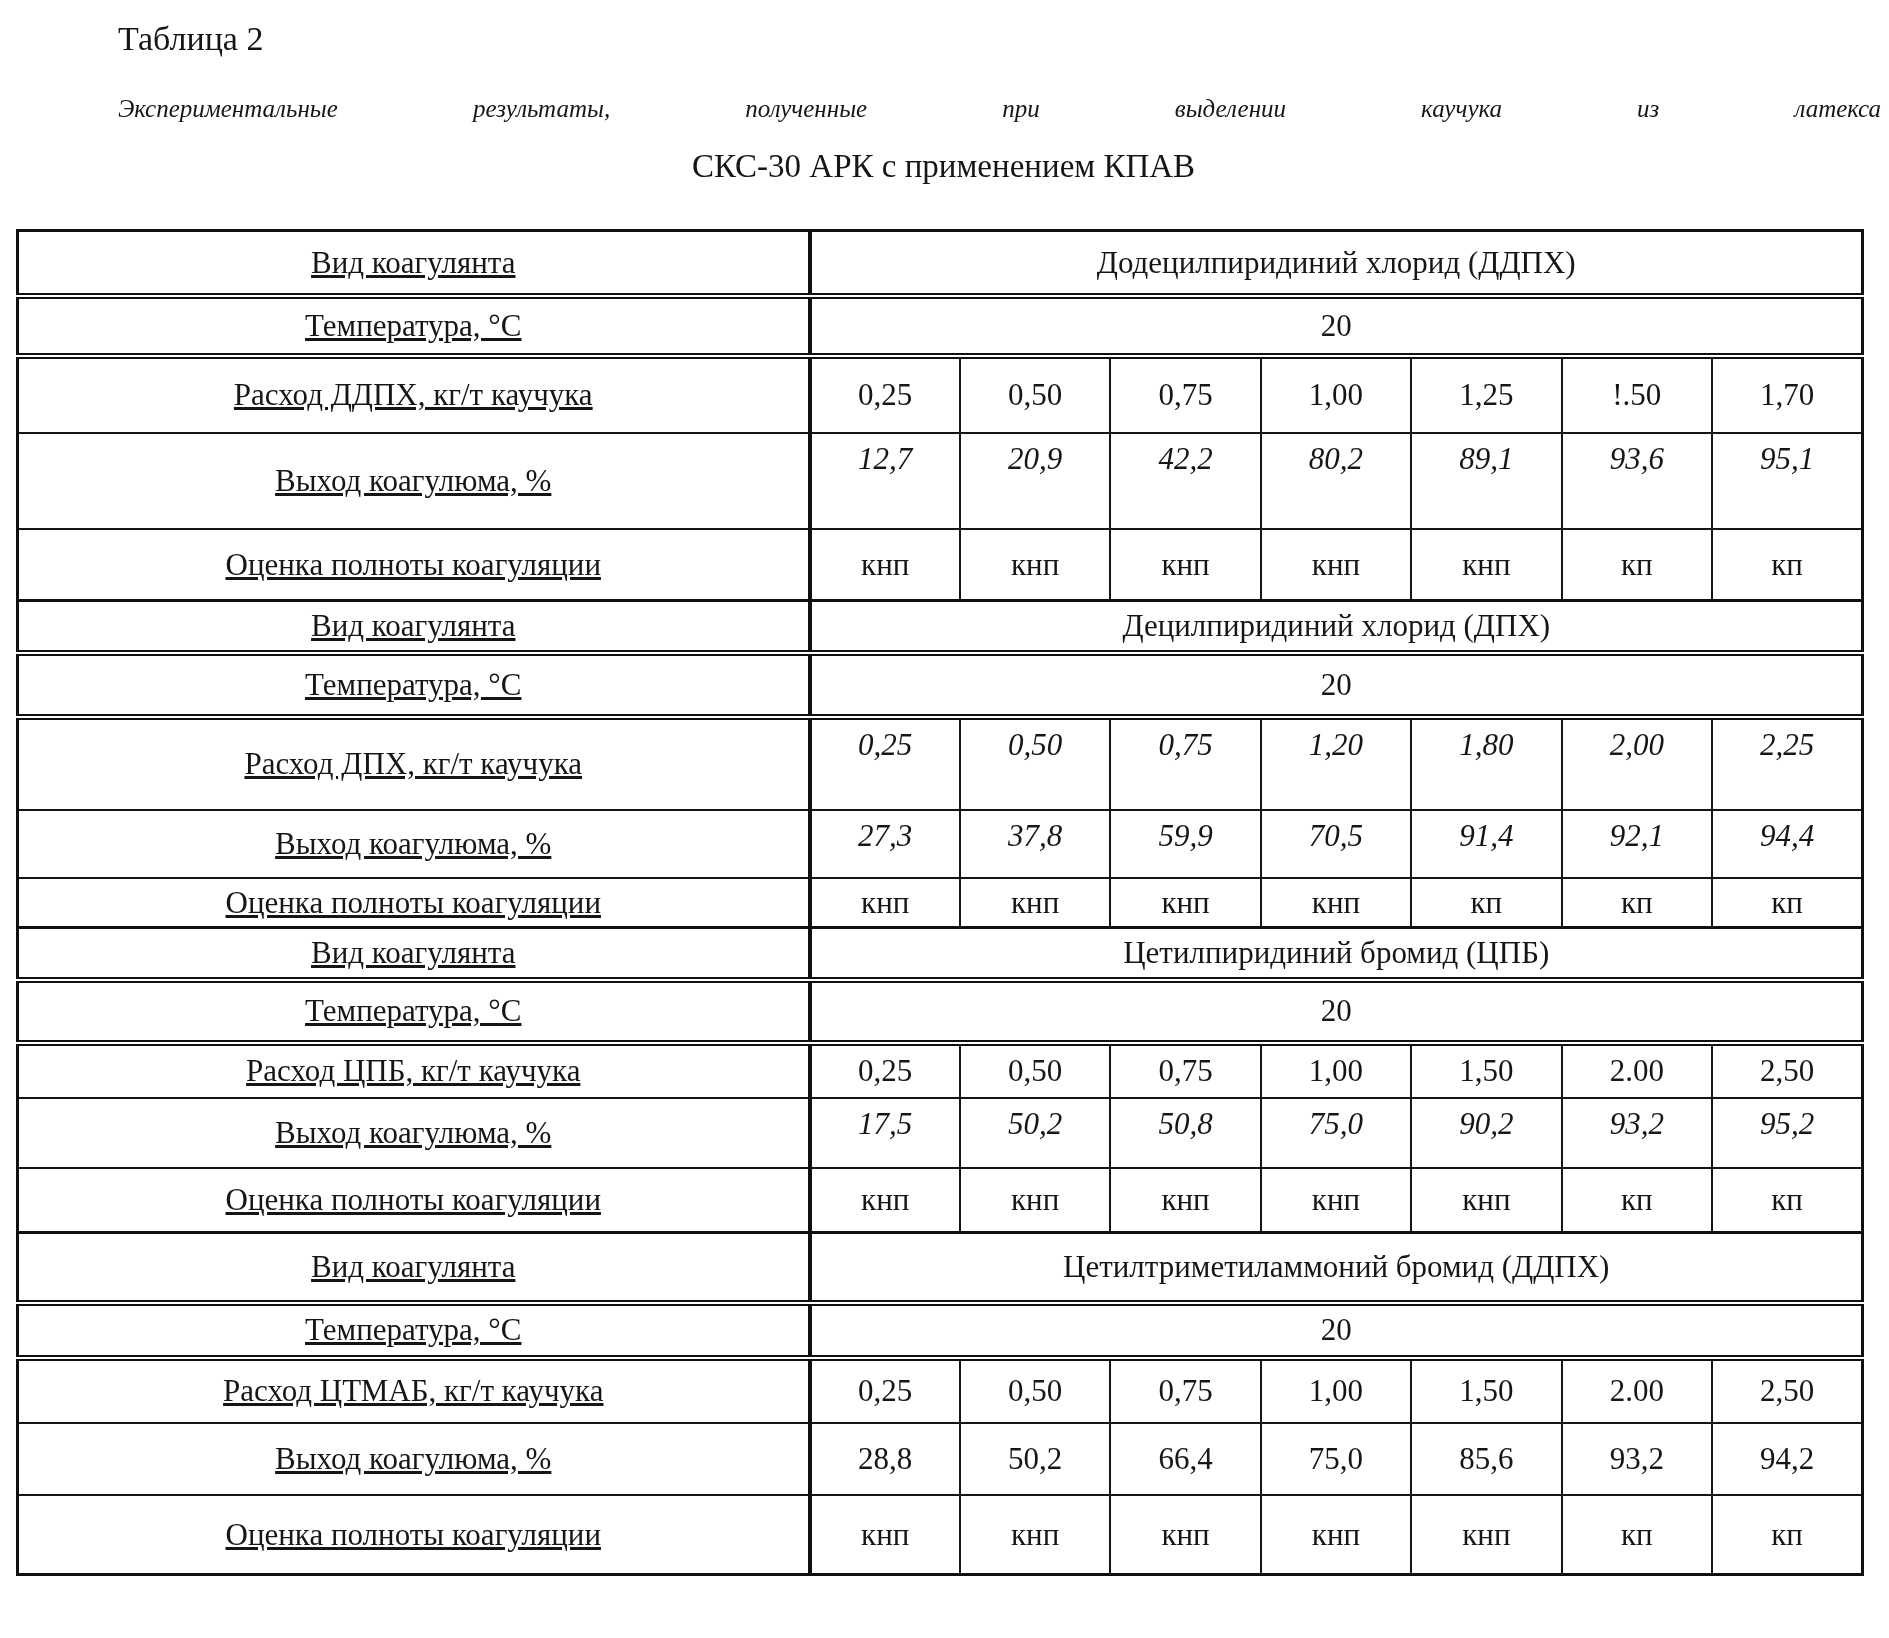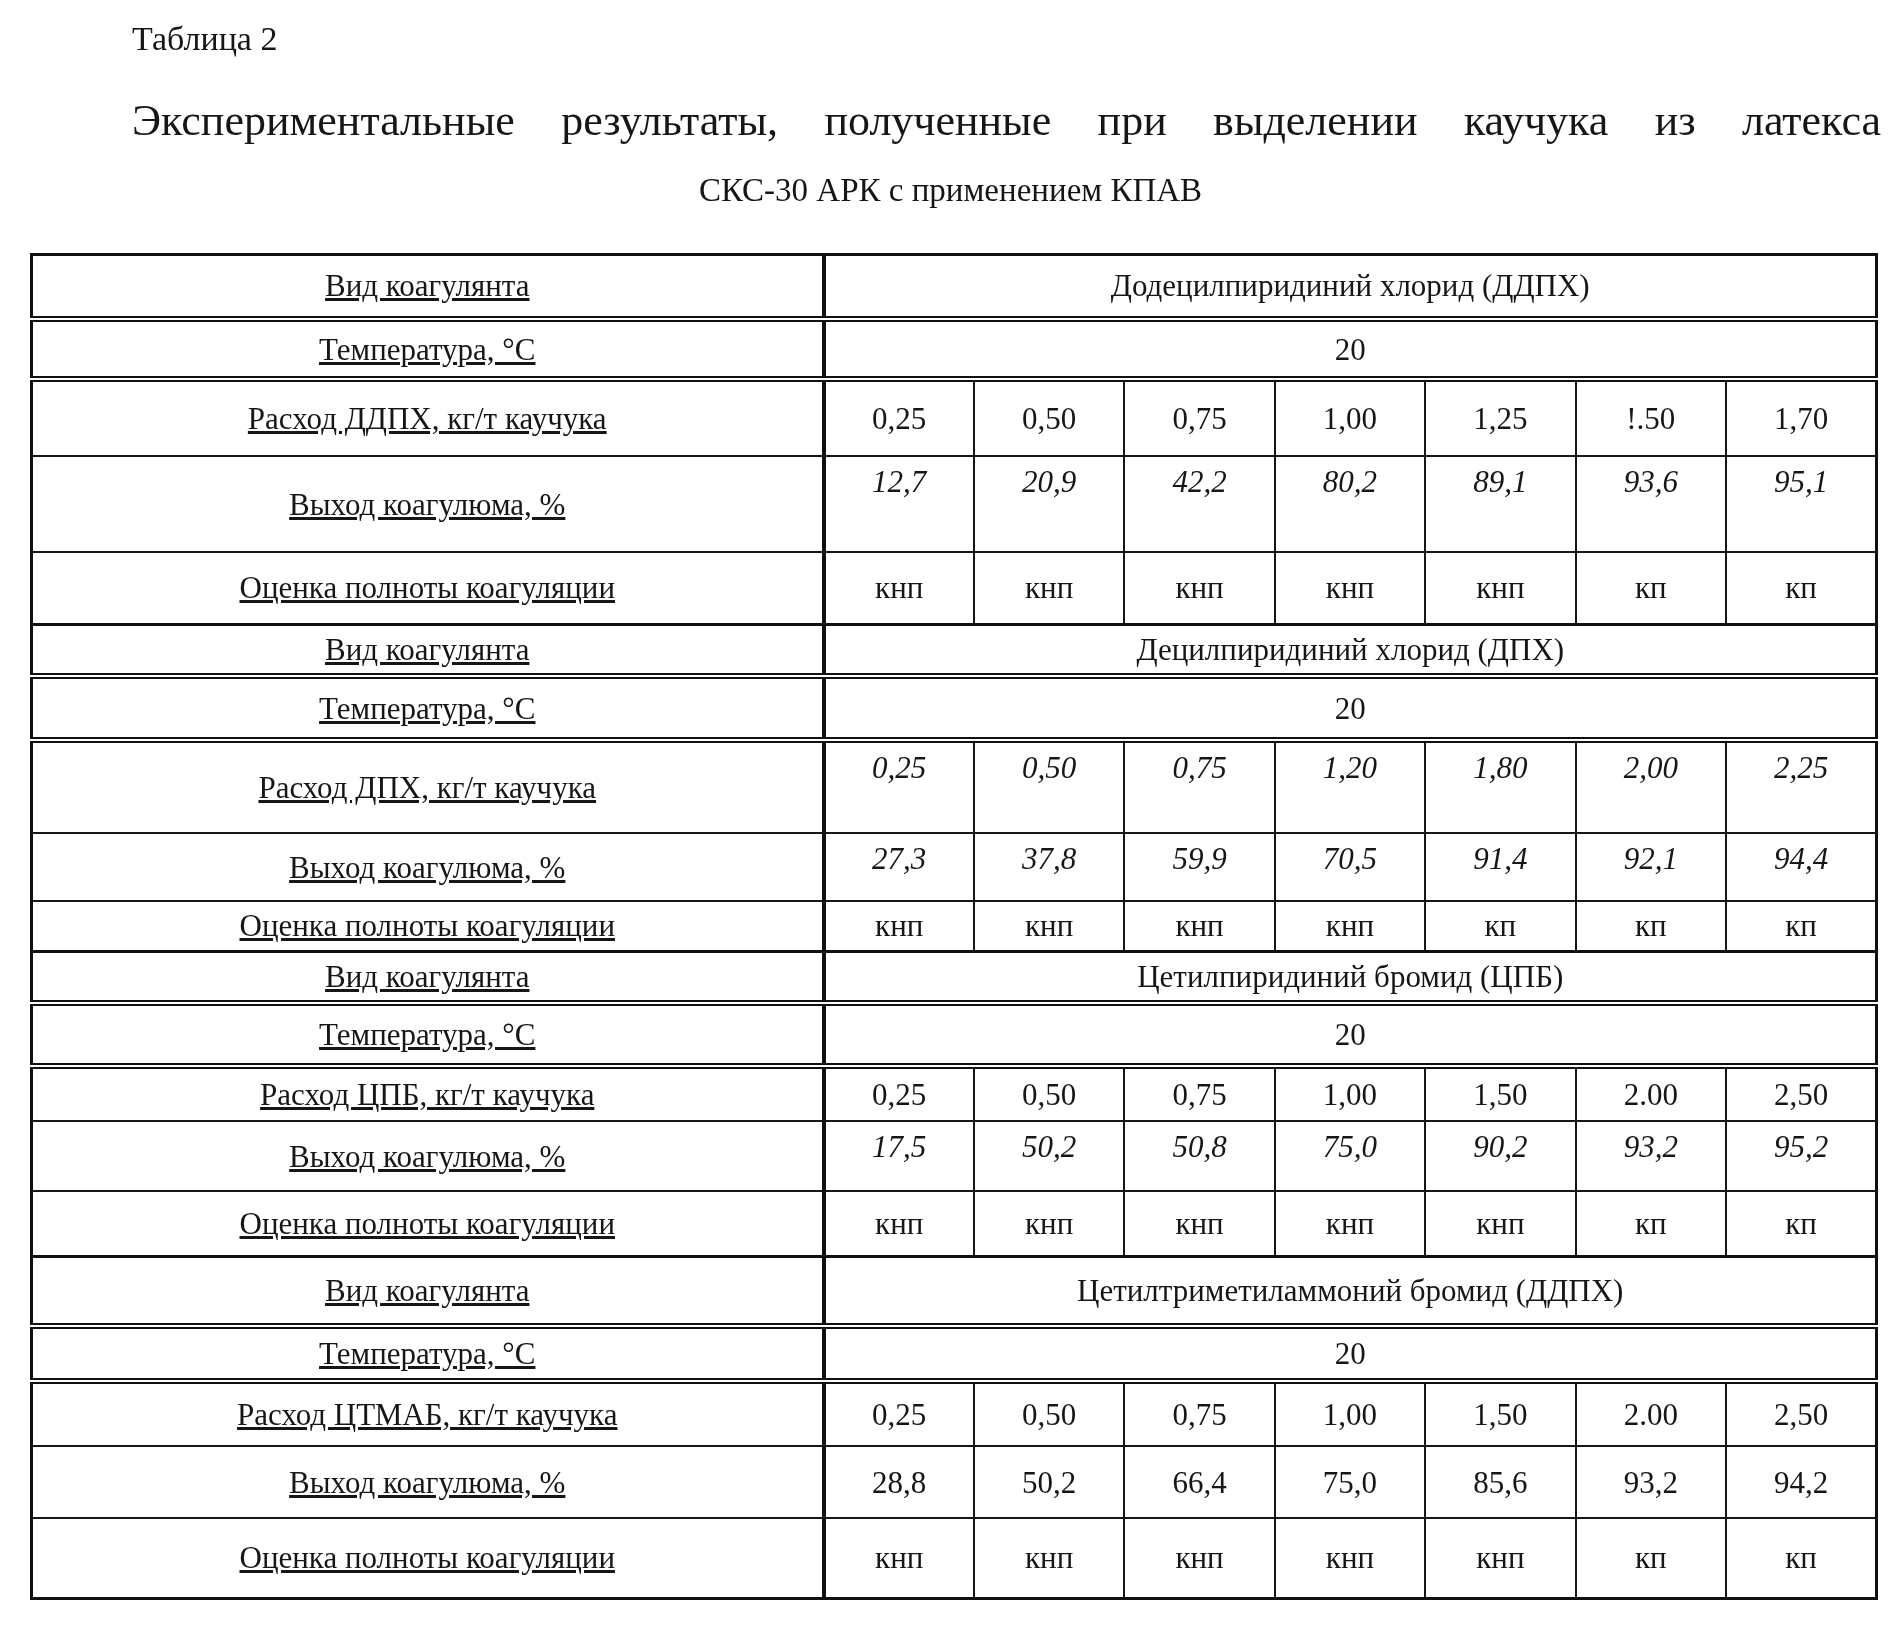--- a/index.html
+++ b/index.html
@@ -4,34 +4,35 @@
 <style>
   * { box-sizing: border-box; }
   html, body {
     margin: 0; padding: 0;
     background: #ffffff;
     width: 1889px; height: 1638px;
     font-family: "Liberation Serif", "DejaVu Serif", serif;
     color: #161616;
     overflow: hidden;
   }
-  .page { padding: 18px 8px 0 20px; width: 1889px; }
+  .page { padding: 18px 8px 0 6px; width: 1889px; }
 
   .doc-caption {
     font-size: 34px;
     margin: 0 0 0 112px;
     line-height: 1.25;
   }
   .intro-line1 {
-    font-size: 44px;
+    font-size: 25px;
     margin: 32px 0 12px 0;
     text-indent: 112px;
     text-align: justify;
     text-align-last: justify;
     line-height: 1.25;
+    font-style: italic;
   }
   .intro-line2 {
     font-size: 33px;
     margin: 22px 0 0 0;
     text-align: center;
     line-height: 1.25;
   }
 
   table.results {
     border-collapse: collapse;

